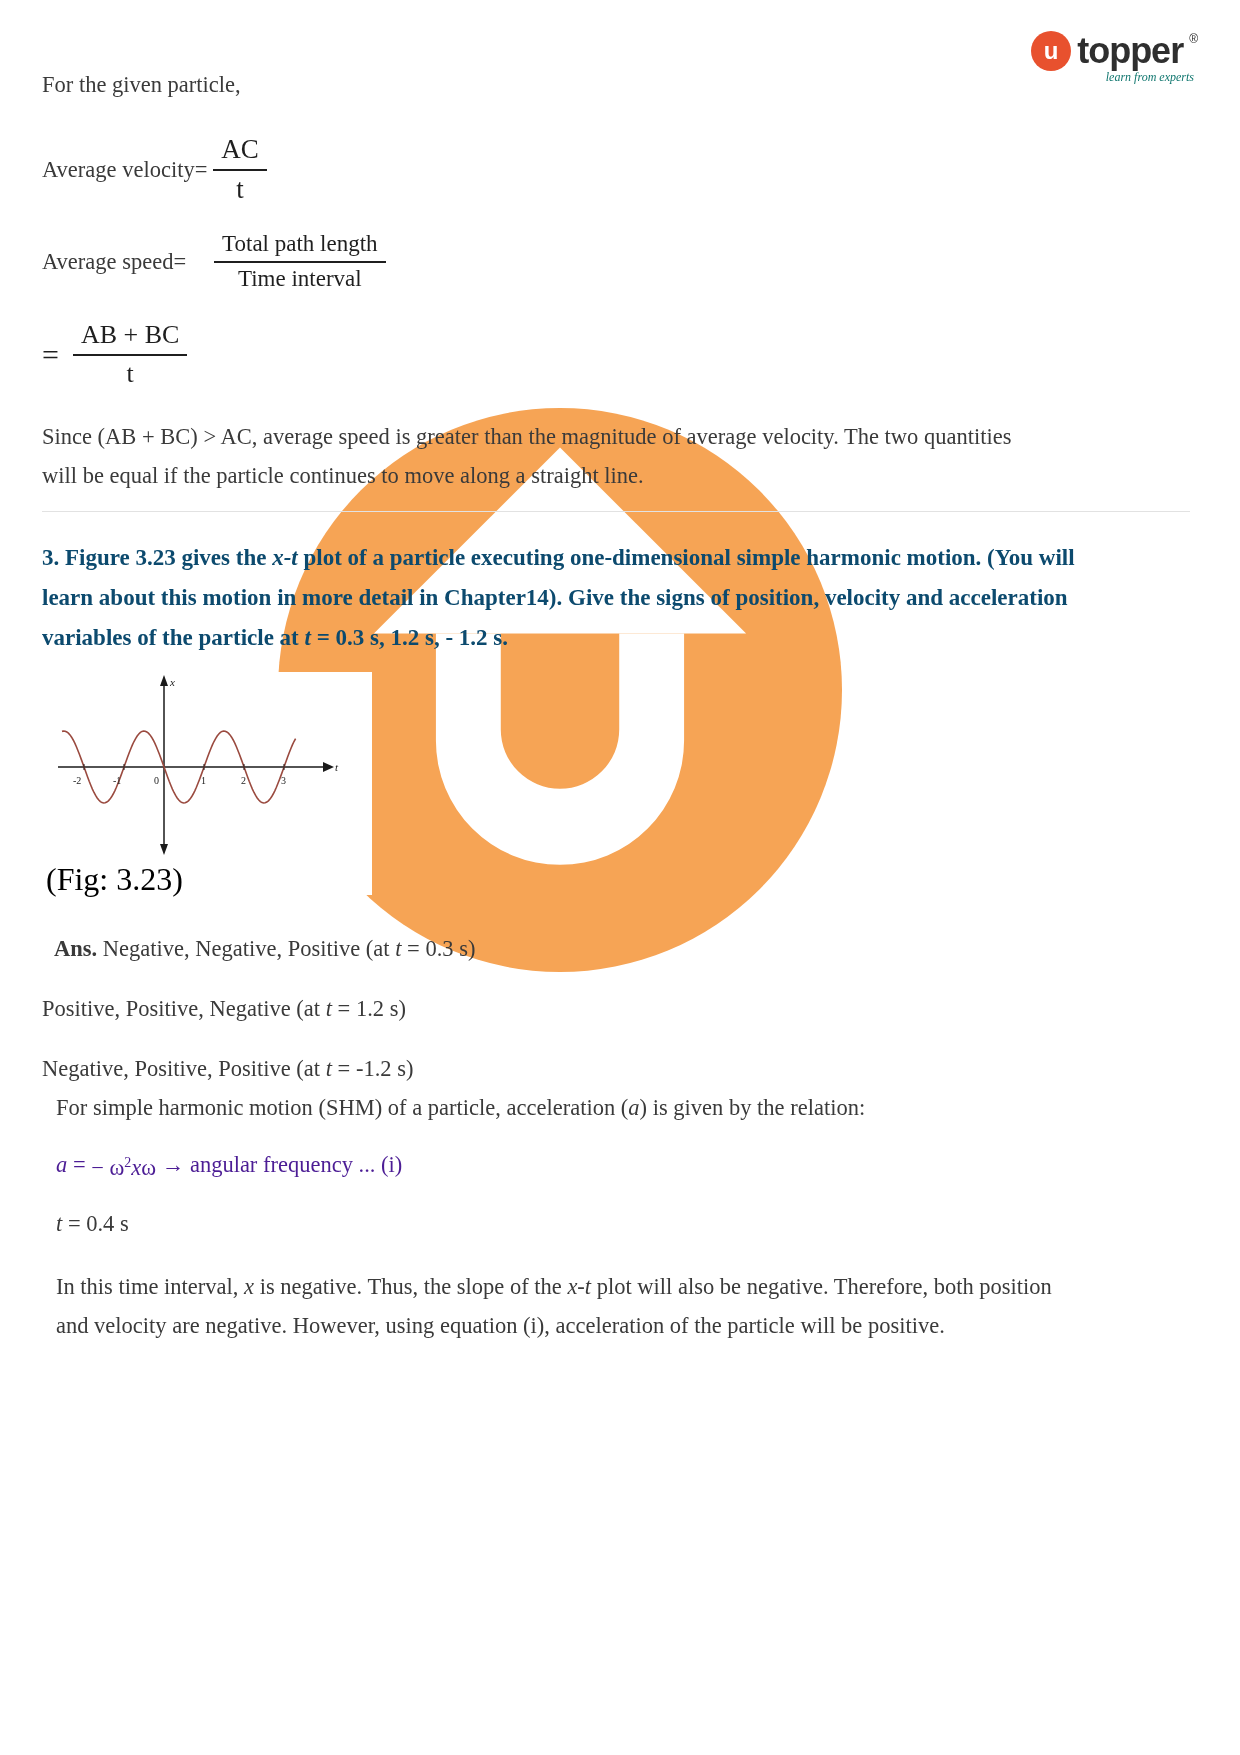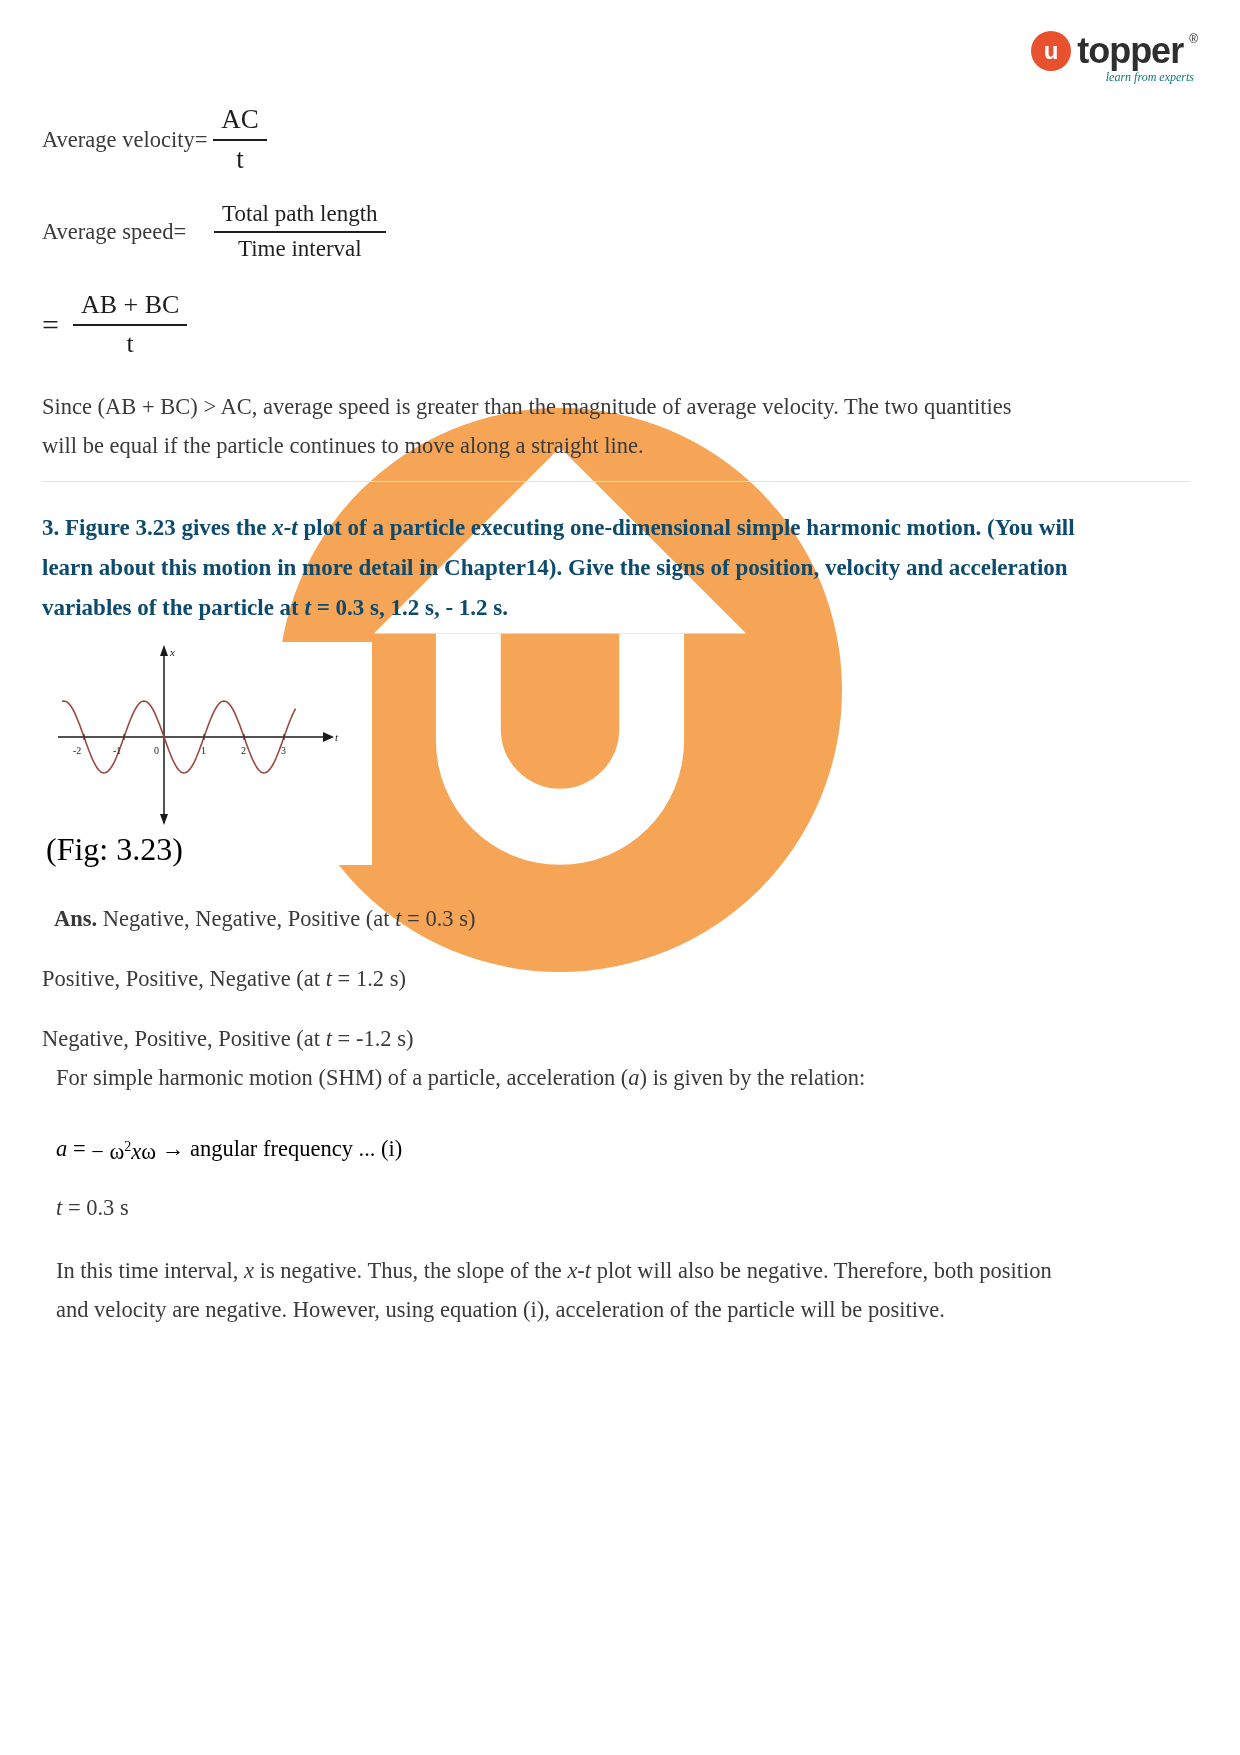--- a/index.html
+++ b/index.html
@@ -54,21 +54,21 @@
 
   .figure{margin-top:14px;width:330px;background:#fff;}
   .fig-caption{margin-top:2px;font-size:32px;line-height:32px;color:#000000;margin-left:4px;}
 
   .ans{width:1005px;}
   .ans1{margin-top:34px;margin-left:12px;}
   .ans2,.ans3{margin-top:21px;}
 
   .indent{margin-left:14px;}
   .shm{width:1000px;}
-  .eqline{margin-top:38px;font-size:22.5px;color:#000000;}
+  .eqline{margin-top:24px;font-size:22.5px;color:#4c1d95;}
   .eq-low{position:relative;top:3px;}
   .eq-sup{font-size:14px;vertical-align:super;}
   .tline{margin-top:26px;}
   .final{margin-top:24px;width:1000px;}
 
   .tick-label{font-family:"Liberation Serif",serif;font-size:10px;fill:#222;}
   .axis-label{font-family:"Liberation Serif",serif;font-size:11px;font-style:italic;fill:#222;}
 </style>
 </head>
 <body>
@@ -85,20 +85,21 @@
     <div class="logo-row">
       <span class="logo-icon" style="background: rgb(232, 81, 46);">u</span>
       <span class="logo-word" style="color: rgb(47, 47, 47);">topper</span>
       <sup class="logo-reg">®</sup>
     </div>
     <div class="logo-tagline" style="color: #0f766e;">learn from experts</div>
   </div>
 
   <main class="content">
 
+    <p class="body">For the given particle,</p>
 
     <div class="eq-row vel">
       <span class="body">Average velocity=</span>
       <span class="frac">
         <span class="num">AC</span>
         <span class="den">t</span>
       </span>
     </div>
 
     <div class="eq-row spd">
@@ -157,20 +158,20 @@
     <p class="para ans ans2"><span>Positive, Positive, Negative (at </span><span class="it">t</span><span> = 1.2 s)</span></p>
 
     <p class="para ans ans3"><span>Negative, Positive, Positive (at </span><span class="it">t</span><span> = -1.2 s)</span></p>
 
     <div class="indent">
 
       <p class="para shm"><span>For simple harmonic motion (SHM) of a particle, acceleration (</span><span class="it">a</span><span>) is given by the relation:</span></p>
 
       <p class="eqline"><span class="it">a</span><span> = </span><span class="eq-low"><span>− ω</span><span class="eq-sup">2</span><span class="it">x</span><span>ω</span></span><span> → </span><span>angular frequency ... (i)</span></p>
 
-      <p class="para tline"><span class="it">t</span><span> = 0.3 s</span></p>
+      <p class="para tline"><span class="it">t</span><span> = 0.4 s</span></p>
 
       <p class="para final"><span>In this time interval, </span><span class="it">x</span><span> is negative. Thus, the slope of the </span><span class="it">x-t</span><span> plot will also be negative. Therefore, both position and velocity are negative. However, using equation (i), acceleration of the particle will be positive.</span></p>
 
     </div>
 
   </main>
 </div>
 
 </body></html>

